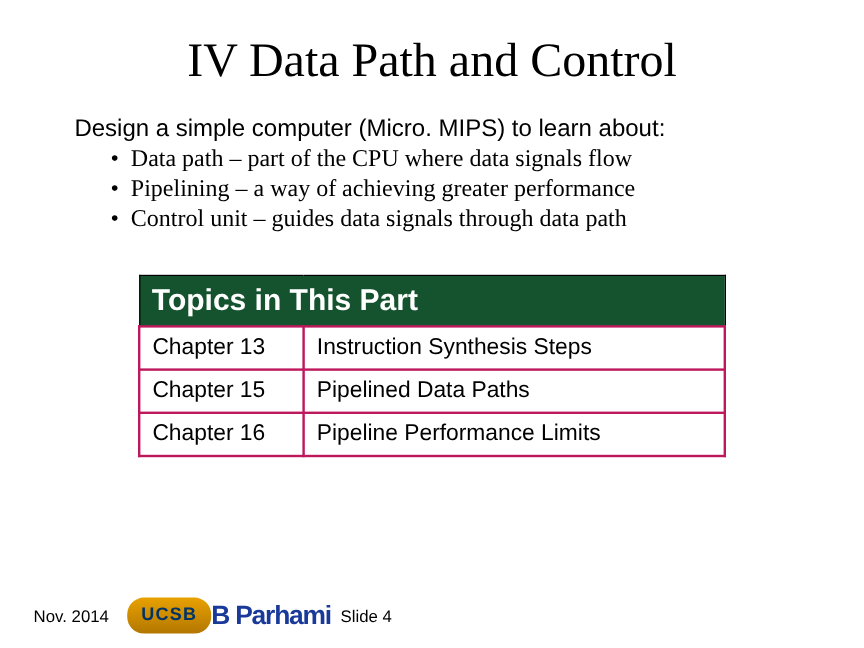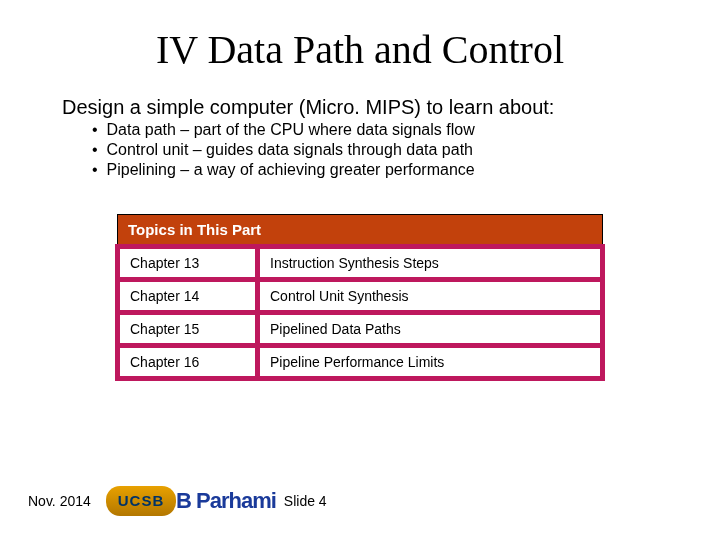--- a/index.html
+++ b/index.html
@@ -24,52 +24,52 @@
   .intro {
     margin-left: 62px;
     margin-right: 40px;
     font-size: 20px;
     line-height: 1.25;
     font-family: Arial, sans-serif;
   }
   .bullets {
     margin-left: 92px;
     margin-right: 40px;
-    font-size: 16px;
+    font-size: 20px;
     line-height: 1.25;
-    font-family: Liberation Sans, sans-serif;
+    font-family: Liberation Serif, serif;
   }
   .bullets div { white-space: nowrap; }
   .topics-table {
     margin: 34px auto 0 auto;
     border-collapse: collapse;
     width: 490px;
     font-family: Arial, sans-serif;
   }
   .topics-table th {
-    background: #c2410c;
+    background: #14532d;
     color: white;
     text-align: left;
-    font-size: 15px;
+    font-size: 25px;
     font-weight: bold;
     padding: 6px 10px;
     border: 1px solid black;
   }
   .topics-table td {
-    border: 5px solid #be185d;
-    font-size: 14px;
+    border: 2px solid #be185d;
+    font-size: 19px;
     padding: 6px 10px;
   }
   .topics-table td.chap {
     width: 115px;
     white-space: nowrap;
   }
   .footer {
     position: absolute;
-    bottom: 24px;
+    bottom: 12px;
     left: 0;
     width: 720px;
     display: flex;
     align-items: center;
     font-size: 14px;
   }
   .footer-date {
     margin-left: 28px;
     width: 70px;
   }
@@ -108,36 +108,32 @@
 </style>
 </head>
 <body>
 
 <div class="title">IV  Data Path and Control</div>
 
 <div class="intro">Design a simple computer (Micro. MIPS) to learn about:</div>
 
 <div class="bullets">
   <div>•&nbsp; <span>Data path – part of the CPU where data signals flow</span></div>
+  <div>•&nbsp; <span>Pipelining – a way of achieving greater performance</span></div>
   <div>•&nbsp; <span>Control unit – guides data signals through data path</span></div>
-  <div>•&nbsp; <span>Pipelining – a way of achieving greater performance</span></div>
 </div>
 
 <table class="topics-table">
   <tbody>
       <tr>
     <th colspan="2">Topics in This Part</th>
   </tr>
   <tr>
     <td class="chap">Chapter 13</td>
     <td>Instruction Synthesis Steps</td>
-  </tr>
-  <tr>
-    <td class="chap">Chapter 14</td>
-    <td>Control Unit Synthesis</td>
   </tr>
   <tr>
     <td class="chap">Chapter 15</td>
     <td>Pipelined Data Paths</td>
   </tr>
   <tr>
     <td class="chap">Chapter 16</td>
     <td>Pipeline Performance Limits</td>
   </tr>
 </tbody>

